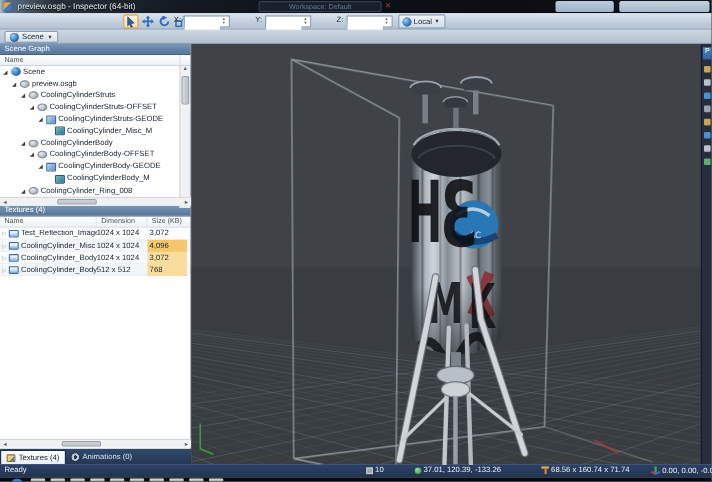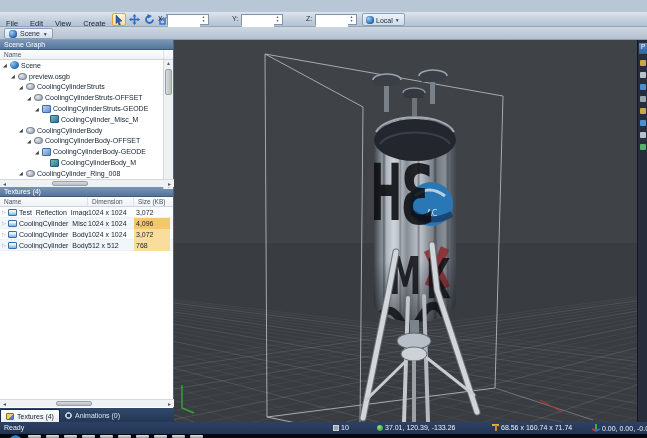--- a/index.html
+++ b/index.html
@@ -116,23 +116,30 @@
   .taskbar{position:absolute;left:0;top:434px;width:647px;height:4px;background:#05080c;}
   .orb{position:absolute;left:8px;top:1px;width:15px;height:10px;border-radius:50% 50% 0 0/100% 100% 0 0;
     background:radial-gradient(circle at 50% 120%,#ffd24a 10%,#59b04a 35%,#2f7fd0 75%,#16456e);}
   .taskbtn{position:absolute;top:1px;width:13px;height:3px;border-radius:1px;background:linear-gradient(#e6e6e6,#9b9b9b);}
 </style>
 </head>
 <body>
 
 <div class="window">
 
+  <div class="titlebar">
+    <div class="app-icon"></div>
+    <div class="title-text">preview.osgb - Inspector (64-bit)</div>
+    <div class="ghost-box">Workspace: Default</div>
+    <div class="ghost-close">✕</div>
+    <div class="artifact1"></div>
+    <div class="artifact2"></div>
+  </div>
 
   <div class="menubar">
-    <span id="menus"><span class="menu-item">File</span><span class="menu-item">Edit</span><span class="menu-item">View</span><span class="menu-item">Create</span></span>
     <span class="toolgroup">
       <span class="toolbtn sel">
         <svg width="10" height="10">
             <path d="M2 0 L8 6 L5 6.5 L6.5 9.5 L5 10 L3.8 7 L2 8.6 Z" fill="#2f5f9f" stroke="#17406f" stroke-width=".5"></path>
           </svg>
       </span>
       <span class="toolbtn">
         <svg width="11" height="11">
             <path d="M5.5 0 L7.5 2.5 H6.3 V4.7 H8.5 V3.5 L11 5.5 L8.5 7.5 V6.3 H6.3 V8.5 H7.5 L5.5 11 L3.5 8.5 H4.7 V6.3 H2.5 V7.5 L0 5.5 L2.5 3.5 V4.7 H4.7 V2.5 H3.5 Z" fill="#2f6bbf"></path>
           </svg>

